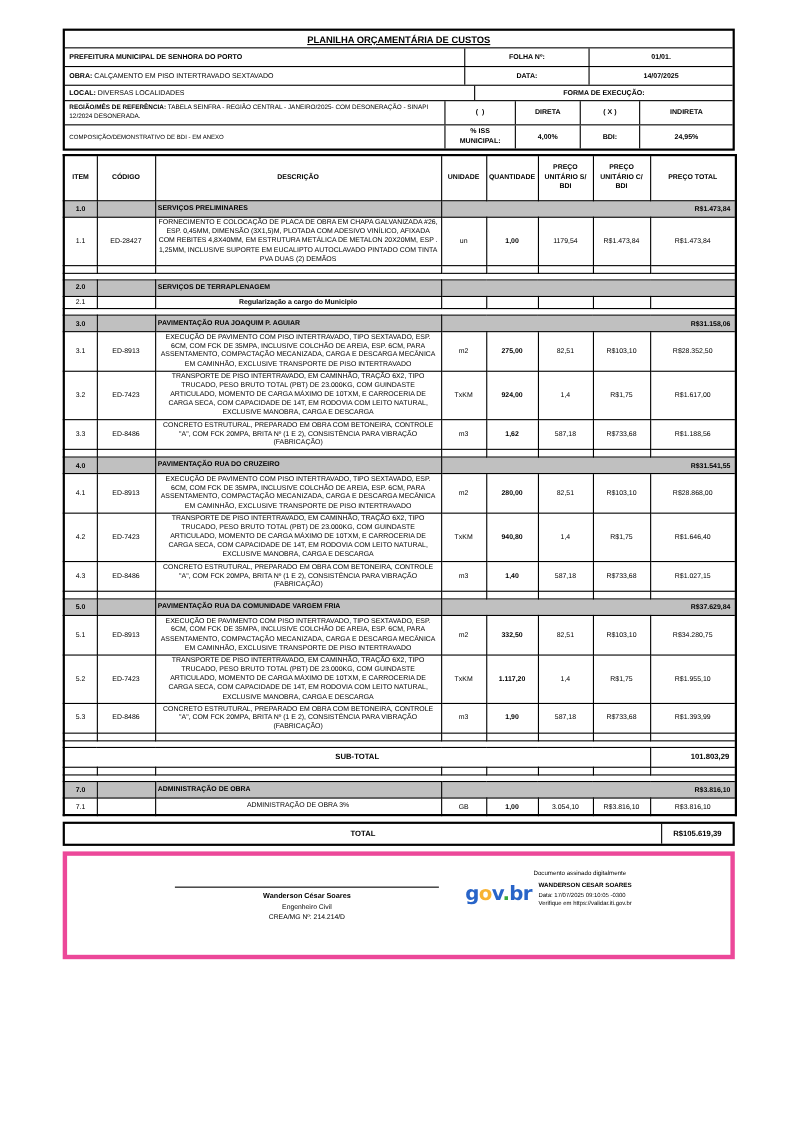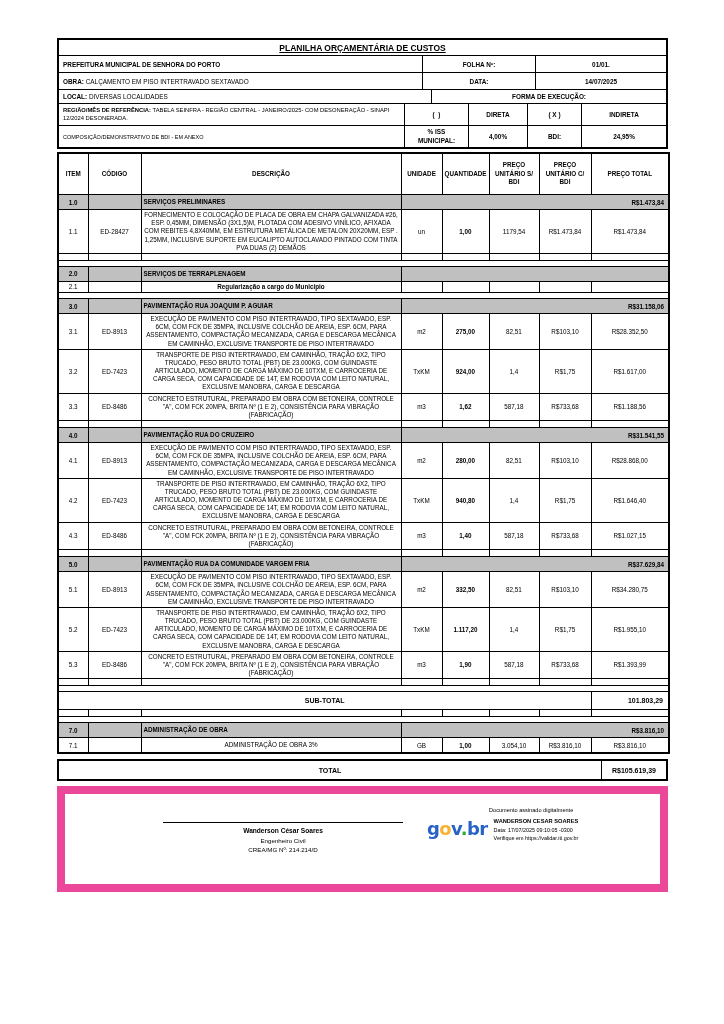--- a/index.html
+++ b/index.html
@@ -1,18 +1,18 @@
 <!DOCTYPE html>
 <html><head>
 <meta charset="utf-8">
 <style>
   html,body { margin:0; padding:0; background:#ffffff; }
   .page { position:relative; width:724px; height:1024px; background:#fff; overflow:hidden;
           font-family:"Liberation Sans", sans-serif; color:#000; }
-  .doc { position:absolute; left:57px; top:38px; width:611px; }
+  .doc { position:absolute; left:57px; top:26px; width:611px; }
   .b { font-weight:bold; }
 
   
   .hdr { border:2px solid #000; }
   .hdr-title { text-align:center; font-weight:bold; font-size:8.5px; text-decoration:underline; padding:3px 0 2px 0; }
   .hrow { display:flex; border-top:1px solid #000; align-items:stretch; }
   .hcell { border-left:1px solid #000; padding:2px 4px; display:flex; align-items:center; font-size:6.4px; }
   .hcell:first-child { border-left:none; }
   .hw-main { flex:1; }
   .hw-l { width:104px; justify-content:center; text-align:center; }
@@ -40,21 +40,21 @@
   tr.subtotal td { font-weight:bold; height:15px; font-size:7px; }
   tr.subtotal td.sub-val { text-align:right; padding-right:5px; }
   tr.item-sm td { height:12px; }
 
   
   .total-bar { display:flex; border:2px solid #000; margin-top:5px; height:18px; }
   .total-label { flex:1; display:flex; align-items:center; justify-content:center; font-weight:bold; font-size:7px; }
   .total-value { width:64px; border-left:1px solid #000; display:flex; align-items:center; justify-content:center; font-weight:bold; font-size:7px; }
 
   
-  .footer-box { border:8px solid #ec4899; margin-top:5px; height:90px; position:relative; }
+  .footer-box { border:4px solid #ec4899; margin-top:5px; height:90px; position:relative; }
   .sig { position:absolute; left:98px; top:28px; width:240px; text-align:center; }
   .sig-line { border-top:1.5px solid #000; margin-bottom:3px; }
   .sig-name { font-weight:bold; font-size:6.6px; line-height:1.5; }
   .sig-role { font-size:6.2px; line-height:1.5; }
   .sig-reg { font-size:6.2px; line-height:1.5; }
   .stamp { position:absolute; left:362px; top:13px; width:250px; }
   .stamp-line1 { font-size:5.6px; margin-left:62px; margin-bottom:4px; }
   .stamp-row { display:flex; align-items:flex-start; gap:6px; }
   .govbr { font-size:18px; font-weight:800; letter-spacing:-0.6px; line-height:1; margin-top:3px;
            font-family:"DejaVu Sans", sans-serif; }

